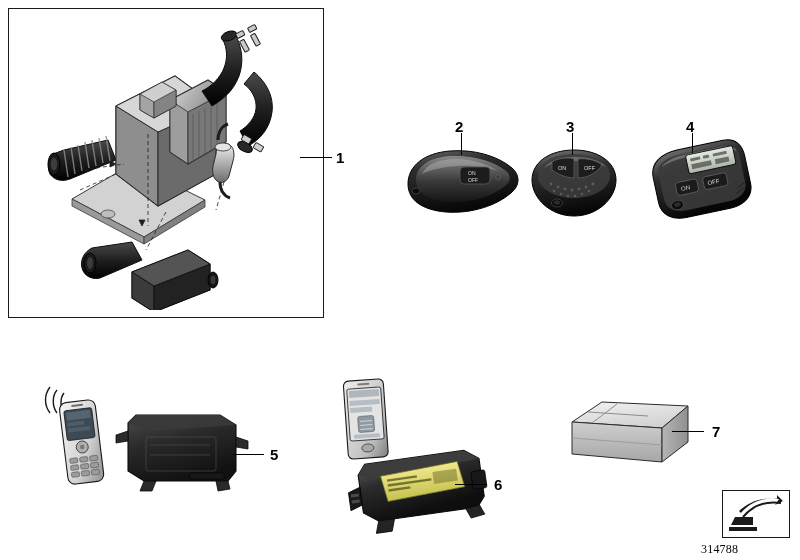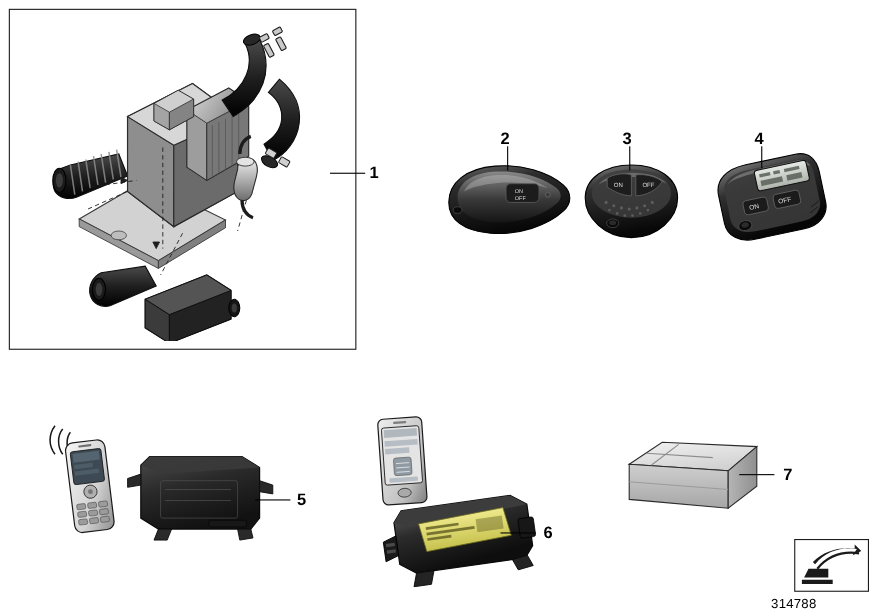--- a/index.html
+++ b/index.html
@@ -472,15 +472,15 @@
 
   <div class="logo-box" style="left:722px; top:490px; width:68px; height:48px;">
     <svg width="66" height="46" viewBox="0 0 66 46">
       <path d="M8 34 L30 34 L30 26 L12 26 Z" fill="#1a1a1a"></path>
       <path d="M6 36 L34 36 L34 40 L6 40 Z" fill="#1a1a1a"></path>
       <path d="M18 22 C28 10 42 6 56 8 L52 14 L60 10 L54 4 L54 8 C40 6 26 10 16 20 Z" fill="#1a1a1a"></path>
       <path d="M20 26 C30 14 44 10 58 12" fill="none" stroke="#1a1a1a" stroke-width="2"></path>
     </svg>
   </div>
 
-  <div class="partnum" style="left:701px; top:542px;">314788</div>
+  <div class="partnum" style="left:701px; top:542px;font-family:Liberation Serif, serif;">314788</div>
 
 </div>
 
 </body></html>

